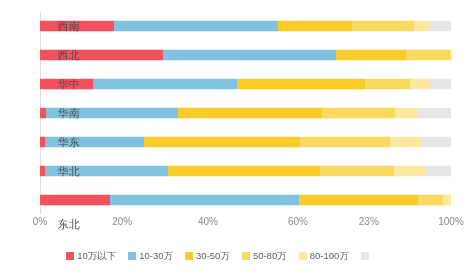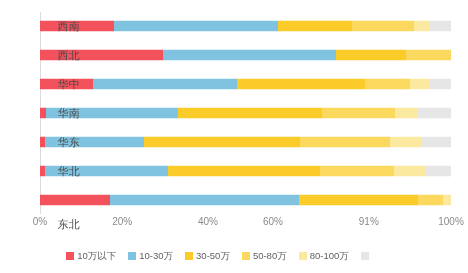--- a/index.html
+++ b/index.html
@@ -205,22 +205,22 @@
       <div class="cat-label" style="top: 106px;">华南</div>
       <div class="cat-label" style="top: 134.857px;">华东</div>
       <div class="cat-label" style="top: 163.714px;">华北</div>
       <div class="cat-label" style="top: 185px; margin-top: 32px;">东北</div>
     </div>
 
   <div id="x-axis">
       <div class="x-tick" style="left: 40px;">0%</div>
       <div class="x-tick" style="left: 122.2px;">20%</div>
       <div class="x-tick" style="left: 208px;">40%</div>
-      <div class="x-tick" style="left: 273px;">60%</div>
-      <div class="x-tick" style="left: 368.8px;">91%</div>
+      <div class="x-tick" style="left: 298px;">60%</div>
+      <div class="x-tick" style="left: 368.8px;">23%</div>
       <div class="x-tick" style="left: 451px;">100%</div>
     </div>
 
   <div id="legend">
       <div class="legend-item">
         <span class="legend-swatch" style="background: rgb(243, 81, 92);"></span>
         <span class="legend-text">10万以下</span>
       </div>
       <div class="legend-item">
         <span class="legend-swatch" style="background: rgb(127, 195, 224);"></span>

